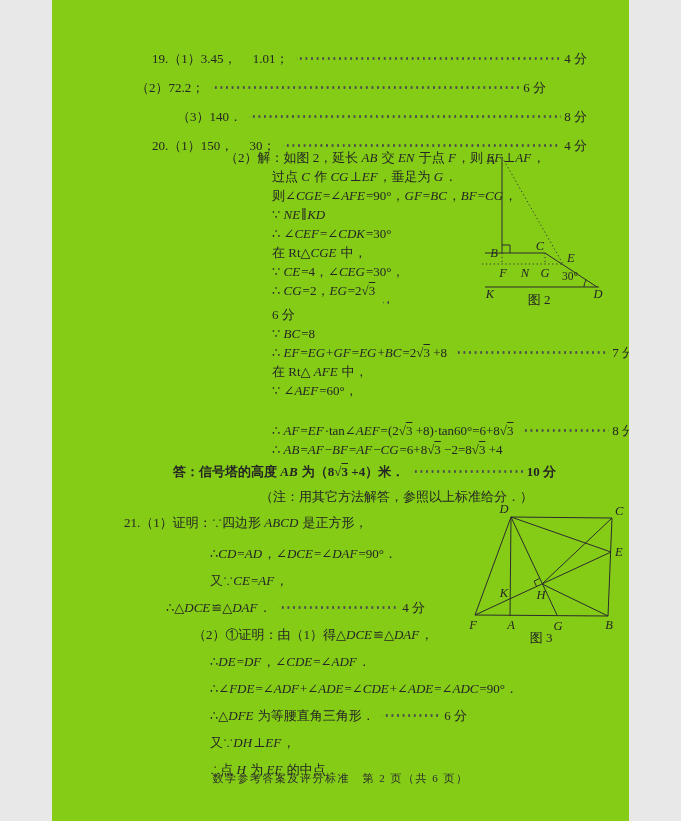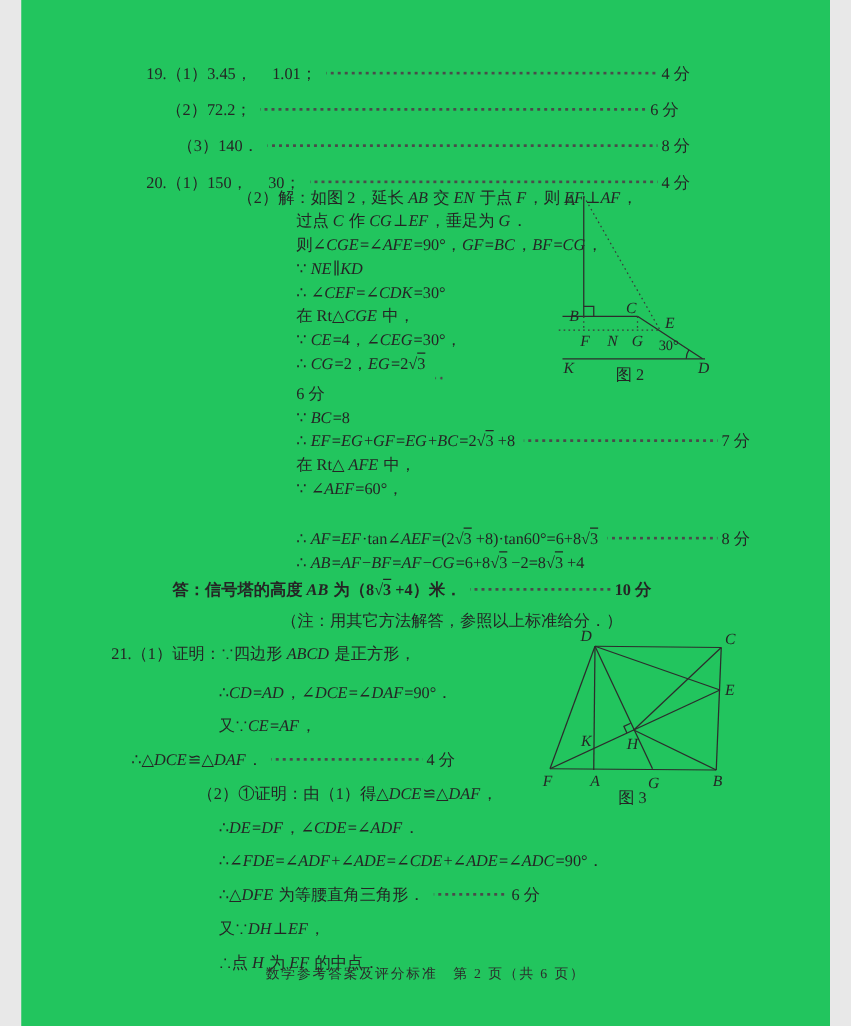--- a/index.html
+++ b/index.html
@@ -1,20 +1,20 @@
 <!DOCTYPE html>
 <html><head>
 <meta charset="utf-8">
 <style>
   html,body{margin:0;padding:0;background:#e8e8e8;}
   .page{
     position:relative;
-    width:647px;height:821px;
+    width:577px;height:821px;
     margin:0 auto;
-    background:#22c55e;
+    background:#84cc16;
     font-family:"Liberation Serif","DejaVu Serif",serif;
     color:#252525;
     font-size:13px;
     overflow:hidden;
   }
   .content{position:absolute;left:0;top:44px;right:0;}
   .line{display:block;white-space:nowrap;}
   .line.has-score{display:flex;align-items:baseline;}
   .txt{flex:0 0 auto;}
   .leader{
@@ -52,21 +52,21 @@
 
 <div class="page">
 
   <div class="content">
     <div data-section="s19">
         <div class="line has-score" style="margin-left: 100px; width: 435px;">
           <span class="txt">19.（1）3.45，　 1.01；</span>
           <span class="leader"></span>
           <span class="score">4 分</span>
         </div>
-        <div class="line has-score" style="margin-left: 116px; width: 410px;">
+        <div class="line has-score" style="margin-left: 84px; width: 410px;">
           <span class="txt">（2）72.2；</span>
           <span class="leader"></span>
           <span class="score">6 分</span>
         </div>
         <div class="line has-score" style="margin-left: 125px; width: 410px;">
           <span class="txt">（3）140．</span>
           <span class="leader"></span>
           <span class="score">8 分</span>
         </div>
       </div>
@@ -108,21 +108,21 @@
           <span class="txt">答：信号塔的高度 <i>AB</i> 为（8√<span class="ov">3</span> +4）米．</span>
           <span class="leader"></span>
           <span class="score">10 分</span>
         </div>
         <div class="line" style="margin-left: 160px;"><span class="txt">（注：用其它方法解答，参照以上标准给分．）</span></div>
       </div>
     <div data-section="s21">
         <div class="line" style="margin-left: 72px;"><span class="txt">21.（1）证明：∵四边形 <i>ABCD</i> 是正方形，</span></div>
         <div class="line" style="margin-left: 158px;"><span class="txt">∴<i>CD</i>=<i>AD</i>，∠<i>DCE</i>=∠<i>DAF</i>=90°．</span></div>
         <div class="line" style="margin-left: 158px;"><span class="txt">又∵<i>CE</i>=<i>AF</i>，</span></div>
-        <div class="line has-score" style="margin-left: 88px; width: 259px;">
+        <div class="line has-score" style="margin-left: 114px; width: 259px;">
           <span class="txt">∴△<i>DCE</i>≌△<i>DAF</i>．</span>
           <span class="leader"></span>
           <span class="score">4 分</span>
         </div>
         <div class="line" style="margin-left: 141px;"><span class="txt">（2）①证明：由（1）得△<i>DCE</i>≌△<i>DAF</i>，</span></div>
         <div class="line" style="margin-left: 158px;"><span class="txt">∴<i>DE</i>=<i>DF</i>，∠<i>CDE</i>=∠<i>ADF</i>．</span></div>
         <div class="line" style="margin-left: 158px;"><span class="txt">∴∠<i>FDE</i>=∠<i>ADF</i>+∠<i>ADE</i>=∠<i>CDE</i>+∠<i>ADE</i>=∠<i>ADC</i>=90°．</span></div>
         <div class="line has-score" style="margin-left: 158px; width: 257px;">
           <span class="txt">∴△<i>DFE</i> 为等腰直角三角形．</span>
           <span class="leader"></span>

